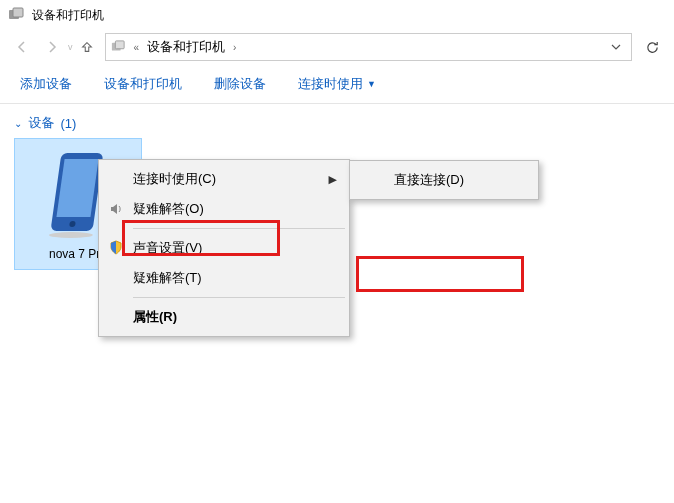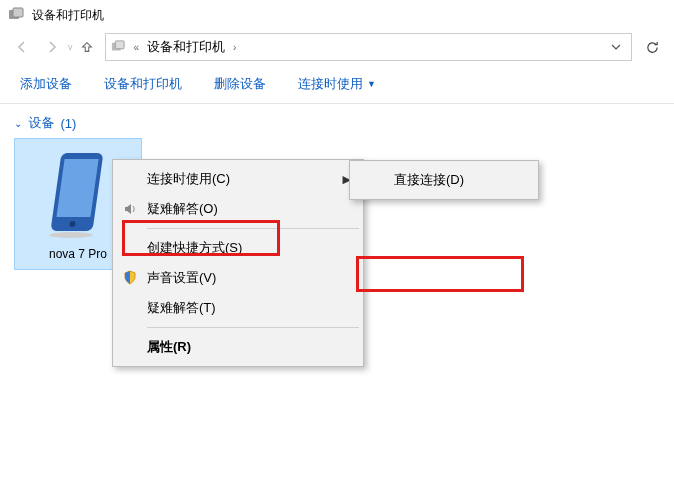--- a/index.html
+++ b/index.html
@@ -32,21 +32,21 @@
   .group-header { display:flex; align-items:center; gap:6px; color:#1060c0; margin-bottom:6px;}
   .group-caret { color:#1060c0; font-size:10px;}
   .group-count { color:#1060c0; }
 
   .device-tile { width:128px; text-align:center; background:#cce8ff; border:1px solid #99d1ff; padding:10px 0 8px; display:flex; flex-direction:column; align-items:center; gap:8px; }
   .device-icon { width:60px; height:90px; position:relative; display:block;}
   .device-label { font-size:12px; }
 
   
   .ctx { position:absolute; background:#f2f2f2; border:1px solid #bdbdbd; box-shadow:3px 3px 6px rgba(0,0,0,.25); }
-  .ctx-main { left:112px; top:55px; width:252px; padding:4px 2px; }
+  .ctx-main { left:98px; top:55px; width:252px; padding:4px 2px; }
   .ctx-sub  { left:349px; top:56px; width:190px; padding:4px 12px;}
   .ctx-row { height:30px; display:flex; align-items:center; padding:0 10px 0 32px; position:relative; white-space:nowrap;}
   .ctx-ico { position:absolute; left:6px; width:18px; height:18px; display:flex; align-items:center; justify-content:center;}
   .ctx-arrow { margin-left:auto; font-size:11px; color:#333; }
   .ctx-sep { height:1px; background:#d0d0d0; margin:4px 2px 4px 32px; }
   .ctx-row.bold { font-weight:700; }
 
   .redbox { position:absolute; border:3px solid #e21b1b; pointer-events:none; }
   .redbox.r1 { left:122px; top:220px; width:158px; height:36px; }
   .redbox.r2 { left:356px; top:256px; width:168px; height:36px; }
@@ -146,23 +146,20 @@
         <span class="ctx-ico">
           <svg width="16" height="16" viewBox="0 0 16 16">
               <path d="M3 6h2l4-3v10l-4-3H3z" fill="#888"></path>
               <path d="M11 5c1.5 1 1.5 5 0 6" stroke="#888" fill="none"></path>
             </svg>
         </span>
         <span>疑难解答(O)</span>
       </div>
       <div class="ctx-sep"></div>
       <div class="ctx-row">
-        <span>创建快捷方式(S)</span>
-      </div>
-      <div class="ctx-row">
         <span class="ctx-ico">
           <svg width="16" height="16" viewBox="0 0 16 16">
               <path d="M8 1 3 3v4c0 4 5 7 5 7s5-3 5-7V3z" fill="#f5c336" stroke="#d39a12"></path>
               <path d="M8 1 3 3v4c0 4 5 7 5 7V1z" fill="#3a7bd5"></path>
             </svg>
         </span>
         <span>声音设置(V)</span>
       </div>
       <div class="ctx-row">
         <span>疑难解答(T)</span>

